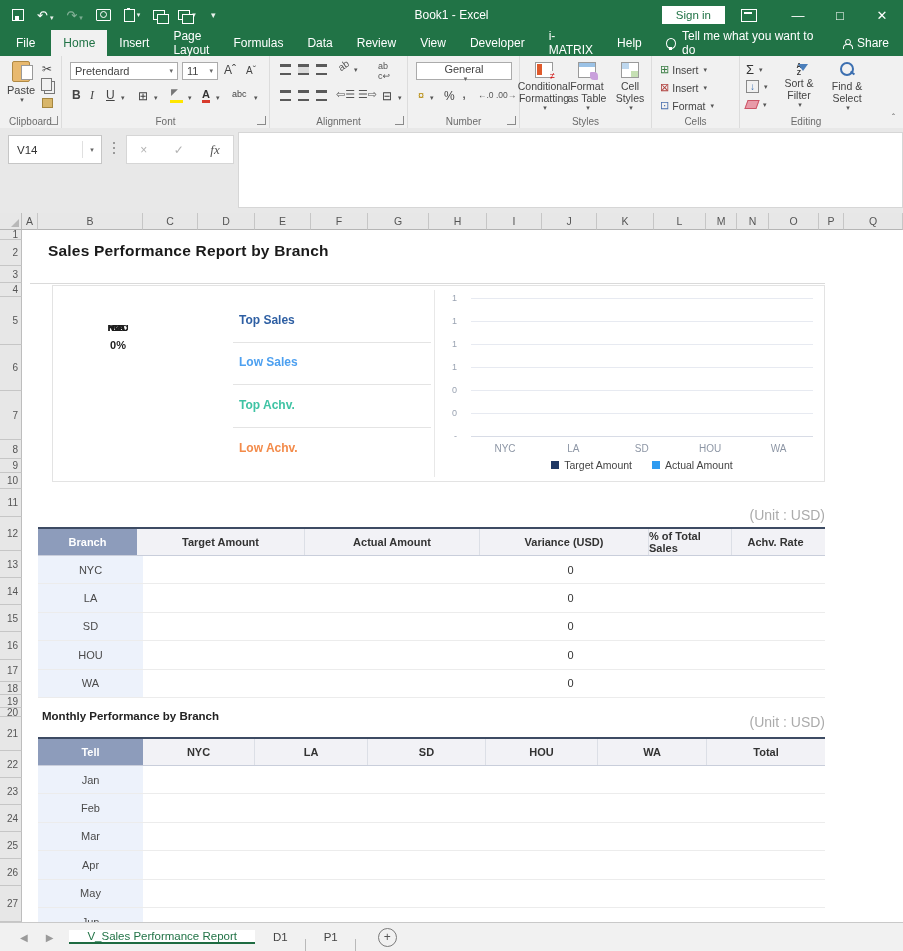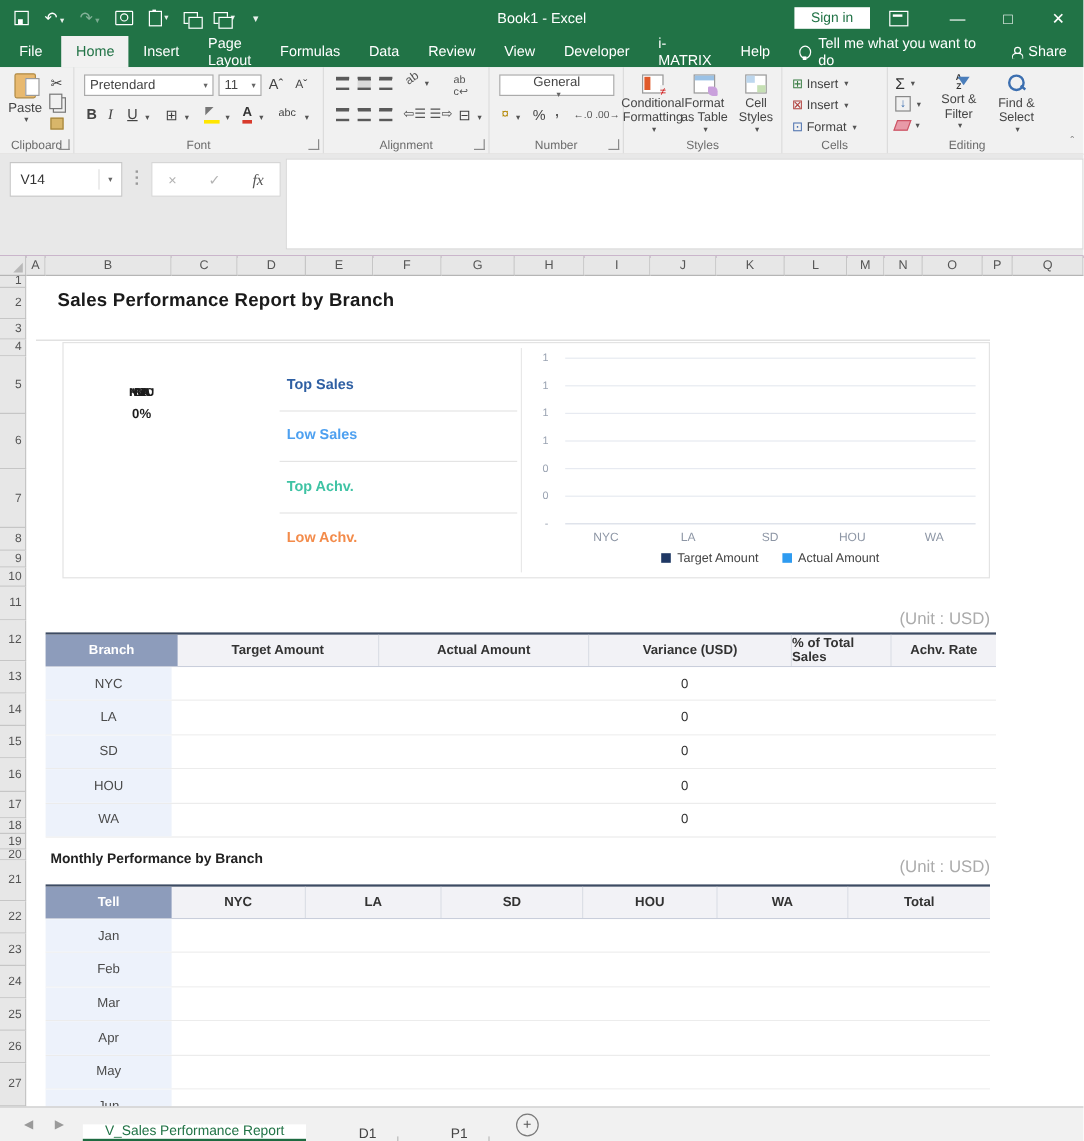--- a/index.html
+++ b/index.html
@@ -457,21 +457,21 @@
             <div class="li">
               <div class="sq" style="background: rgb(46, 155, 240);"></div>
               <span>Actual Amount</span>
             </div>
           </div>
       </div>
 
       <div class="unit" style="top:277px;">(Unit : USD)</div>
       <div class="sheet-table" id="t1" style="top:297px;">
           <div class="trow hrow" style="height: 26px;">
-            <div class="cell hcell hfirst" style="width: 110px;">Branch</div>
+            <div class="cell hcell hfirst" style="width: 99px;">Branch</div>
             <div class="cell hcell" style="width: 168px;">Target Amount</div>
             <div class="cell hcell" style="width: 175px;">Actual Amount</div>
             <div class="cell hcell" style="width: 169px;">Variance (USD)</div>
             <div class="cell hcell" style="width: 83px;">% of Total Sales</div>
             <div class="cell hcell" style="width: 87px;">Achv. Rate</div>
           </div>
           <div class="trow drow" style="height: 27.4px;">
             <div class="cell dlabel" style="width: 105px;">NYC</div>
             <div class="cell dcell" style="width: 168px;"></div>
             <div class="cell dcell" style="width: 175px;"></div>
@@ -581,21 +581,21 @@
           </div>
         </div>
     </div>
   </div>
 
   <div class="tabbar">
     <div class="nav">
       <span>◀</span>
       <span>▶</span>
     </div>
-    <div id="sheettabs" style="display:flex;align-items:flex-end;gap:26px;">
+    <div id="sheettabs" style="display:flex;align-items:center;">
         <div class="stab active">V_Sales Performance Report</div>
         <div class="stab">D1<div class="vsep"></div></div>
         <div class="stab">P1<div class="vsep"></div></div>
       </div>
     <div class="addsheet">
         <span class="circ">+</span>
       </div>
   </div>
 
 </div>

